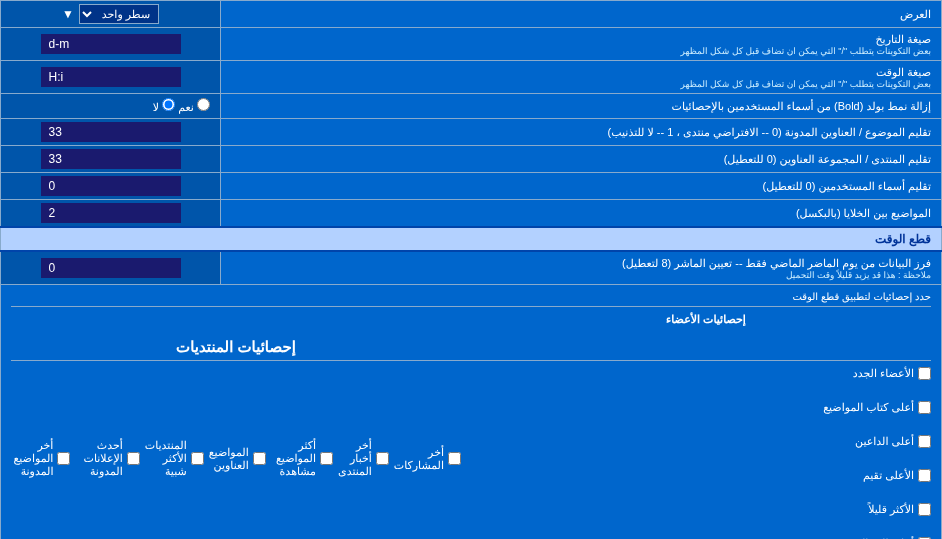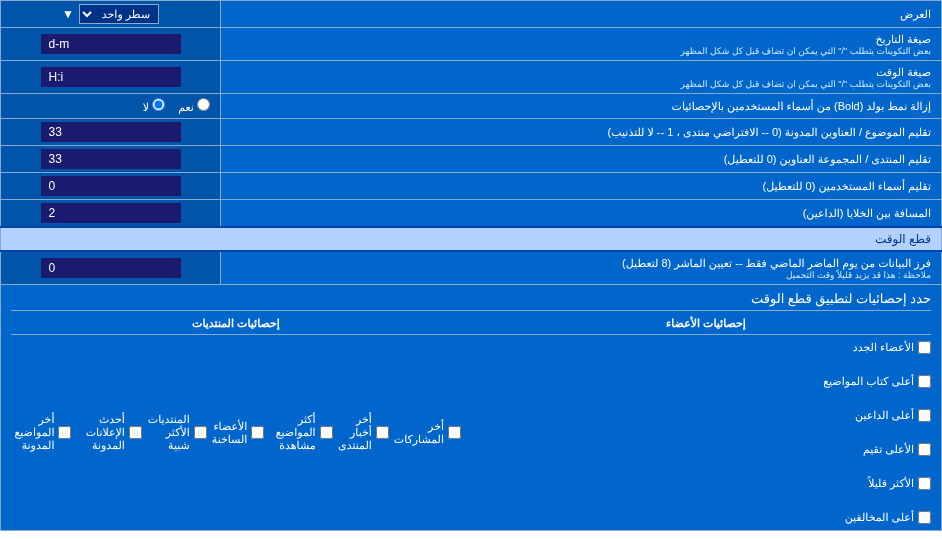--- a/index.html
+++ b/index.html
@@ -86,21 +86,21 @@
 
     .section-title-row {
       background: #b3d1ff;
       border-top: 2px solid #0044aa;
       border-bottom: 2px solid #0044aa;
     }
 
     .section-title-td {
       padding: 4px 10px;
       font-size: 12px;
-      font-weight: normal;
+      font-weight: bold;
       color: #003399;
       text-align: right;
     }
   </style>
 </head>
 <body>
 
 <div class="main-container">
   <table class="main-table">
     <tbody>
@@ -133,21 +133,21 @@
           <span class="sub-note">بعض التكوينات يتطلب "/" التي يمكن ان تضاف قبل كل شكل المظهر</span>
         </td>
         <td class="td-input">
           <input type="text" class="input-dark" value="H:i" style="">
         </td>
       </tr>
 
       <tr>
         <td class="td-label">إزالة نمط بولد (Bold) من أسماء المستخدمين بالإحصائيات</td>
         <td class="td-input" style="text-align:right; padding: 4px 10px;">
-          <label style="color:#fff; font-size:11px; margin-left:10px; cursor:pointer;">
+          <label style="color:#fff; font-size:11px; margin-left:0; cursor:pointer;">
             <input type="radio" name="bold_radio" value="yes" style="">
             <span>نعم</span>
           </label>
           <label style="color:#fff; font-size:11px; cursor:pointer;">
             <input type="radio" name="bold_radio" value="no" checked="" style="">
             <span>لا</span>
           </label>
         </td>
       </tr>
 
@@ -166,21 +166,21 @@
       </tr>
 
       <tr>
         <td class="td-label">تقليم أسماء المستخدمين (0 للتعطيل)</td>
         <td class="td-input">
           <input type="text" class="input-dark" value="0" style="">
         </td>
       </tr>
 
       <tr>
-        <td class="td-label">المسافة بين الخلايا (الداعين)</td>
+        <td class="td-label">المواضيع بين الخلايا (بالبكسل)</td>
         <td class="td-input">
           <input type="text" class="input-dark" value="2" style="">
         </td>
       </tr>
 
       <tr class="section-title-row">
         <td colspan="2" class="section-title-td">قطع الوقت</td>
       </tr>
 
       <tr>
@@ -189,27 +189,27 @@
           <span class="sub-note">ملاحظة : هذا قد يزيد قليلاً وقت التحميل</span>
         </td>
         <td class="td-input">
           <input type="text" class="input-dark" value="0" style="">
         </td>
       </tr>
 
       <tr>
         <td colspan="2" style="background:#0066cc; padding: 6px 10px;">
 
-          <div style="text-align:right; color:#fff; font-size:13px; margin-bottom:6px; border-bottom:1px solid #88aacc; padding-bottom:4px;">
+          <div style="text-align:right; color:#fff; font-size:10px; margin-bottom:6px; border-bottom:1px solid #88aacc; padding-bottom:4px;">
             <span>حدد إحصائيات لتطبيق قطع الوقت</span>
           </div>
 
           <div style="display:flex; gap:20px; margin-bottom:6px; border-bottom:1px solid #88aacc; padding-bottom:4px;">
             <div style="flex:1; color:#fff; font-weight:bold; font-size:11px; text-align:center;">إحصائيات الأعضاء</div>
-            <div style="flex:1; color:#fff; font-weight:bold; font-size:11px; text-align:center;">إحصائيات المنتديات</div>
+            <div style="flex:1; color:#fff; font-weight:bold; font-size:15px; text-align:center;margin-top:25px;">إحصائيات المنتديات</div>
           </div>
 
           <div style="display:flex; gap:20px;">
 
             <div style="flex:1; display:flex; flex-direction:column; gap:21px;">
               <label class="checkbox-item">
                 <input type="checkbox" style="">
                 <span>الأعضاء الجدد</span>
               </label>
               <label class="checkbox-item">
@@ -242,21 +242,21 @@
               <label class="checkbox-item">
                 <input type="checkbox" style="">
                 <span>أخر أخبار المنتدى</span>
               </label>
               <label class="checkbox-item">
                 <input type="checkbox" style="">
                 <span>أكثر المواضيع مشاهدة</span>
               </label>
               <label class="checkbox-item">
                 <input type="checkbox" style="">
-                <span>الأعضاء الساخنة</span>
+                <span>المواضيع العناوين</span>
               </label>
               <label class="checkbox-item">
                 <input type="checkbox" style="">
                 <span>المنتديات الأكثر شبية</span>
               </label>
               <label class="checkbox-item">
                 <input type="checkbox" style="">
                 <span>أحدث الإعلانات المدونة</span>
               </label>
               <label class="checkbox-item">

